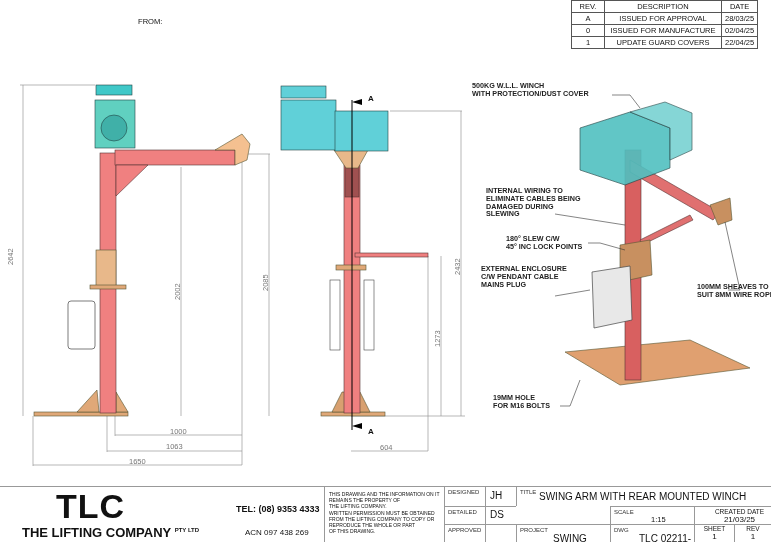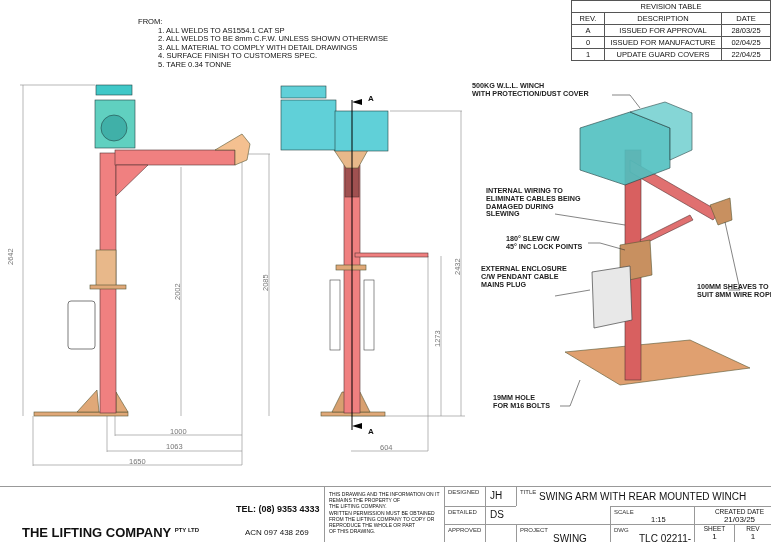--- a/index.html
+++ b/index.html
@@ -16,34 +16,24 @@
   .title-block { position:absolute; left:0; top:486px; width:771px; height:56px; border-top:1px solid #999; }
   .tb-cell { position:absolute; border-left:1px solid #999; border-top:1px solid #999; box-sizing:border-box; }
   .tb-label { font-size:6px; color:#333; position:absolute; left:3px; top:2px; }
   .tb-val { font-size:10px; position:absolute; }
 </style>
 </head>
 <body>
 
 <div class="abs notes">
   <div>FROM:</div>
-  <div class="items">
-    <div>1. ALL WELDS TO AS1554.1 CAT SP</div>
-    <div>2. ALL WELDS TO BE 8mm C.F.W. UNLESS SHOWN OTHERWISE</div>
-    <div>3. ALL MATERIAL TO COMPLY WITH DETAIL DRAWINGS</div>
-    <div>4. SURFACE FINISH TO CUSTOMERS SPEC.</div>
-    <div>5. TARE 0.34 TONNE</div>
-  </div>
 </div>
 
 <table class="rev-table">
   <tbody>
-      <tr>
-        <td colspan="3" style="width:192px">REVISION TABLE</td>
-      </tr>
   <tr>
     <td style="width:26px">REV.</td>
     <td style="width:110px">DESCRIPTION</td>
     <td>DATE</td>
   </tr>
   <tr>
     <td>A</td>
     <td>ISSUED FOR APPROVAL</td>
     <td>28/03/25</td>
   </tr>
@@ -170,20 +160,21 @@
 <div class="callout" style="left:671px;top:283px;margin-left:26px;">
   <div>100MM SHEAVES TO</div>
   <div>SUIT 8MM WIRE ROPE</div>
 </div>
 <div class="callout" style="left:493px;top:394px;">
   <div>19MM HOLE</div>
   <div>FOR M16 BOLTS</div>
 </div>
 
 <div class="title-block">
+  <div class="abs" style="left:56px;top:0px;font-size:34px;font-weight:bold;letter-spacing:1px;">TLC</div>
   <div class="abs" style="left:22px;top:38px;font-size:13px;font-weight:bold;white-space:nowrap;">
     <span>THE LIFTING COMPANY</span>
     <sup style="font-size:6px;">PTY LTD</sup>
   </div>
   <div class="abs" style="left:236px;top:17px;font-size:9px;font-weight:bold;">TEL: (08) 9353 4333</div>
   <div class="abs" style="left:245px;top:41px;font-size:8px;">ACN 097 438 269</div>
   <div class="abs" style="left:324px;top:0px;height:56px;border-left:1px solid #999;padding:4px 0 0 4px;font-size:5px;line-height:6.2px;">
     <div>THIS DRAWING AND THE INFORMATION ON IT</div>
     <div>REMAINS THE PROPERTY OF</div>
     <div>THE LIFTING COMPANY.</div>

